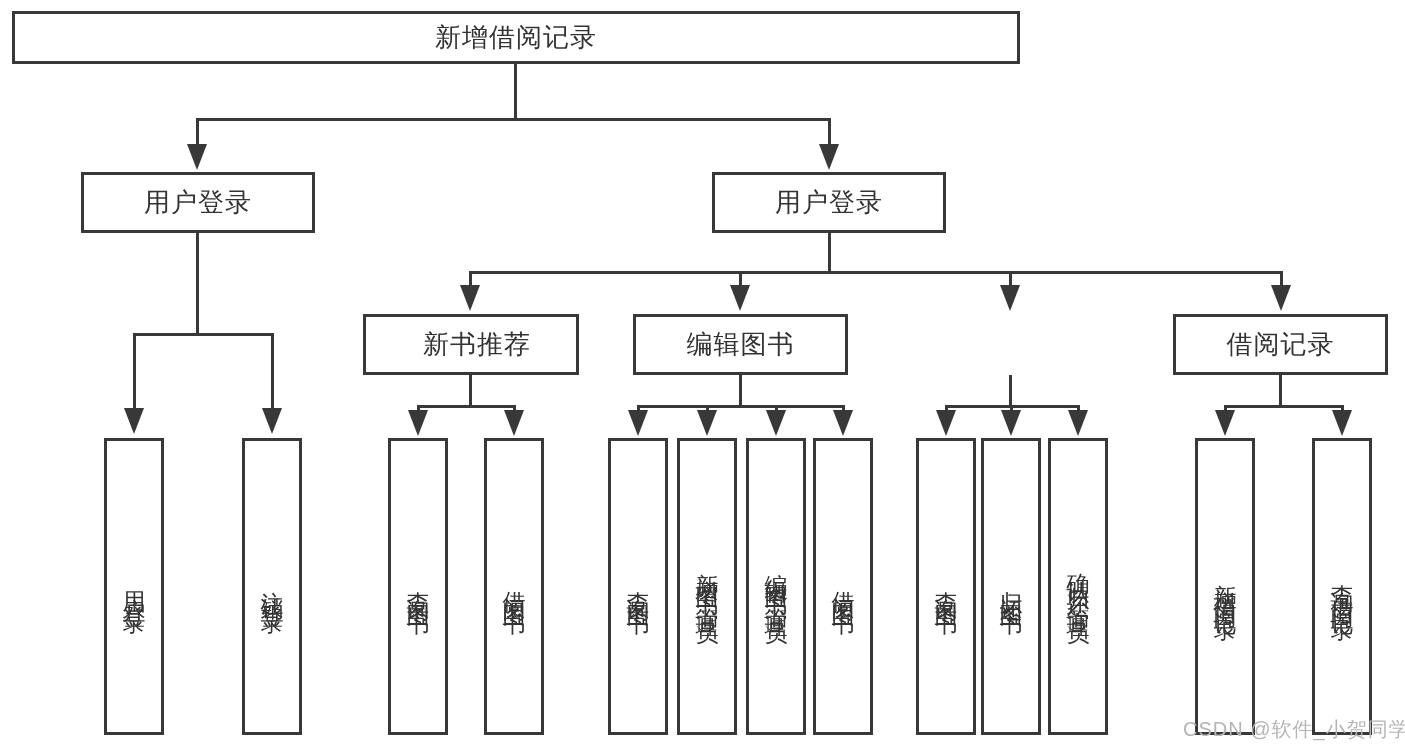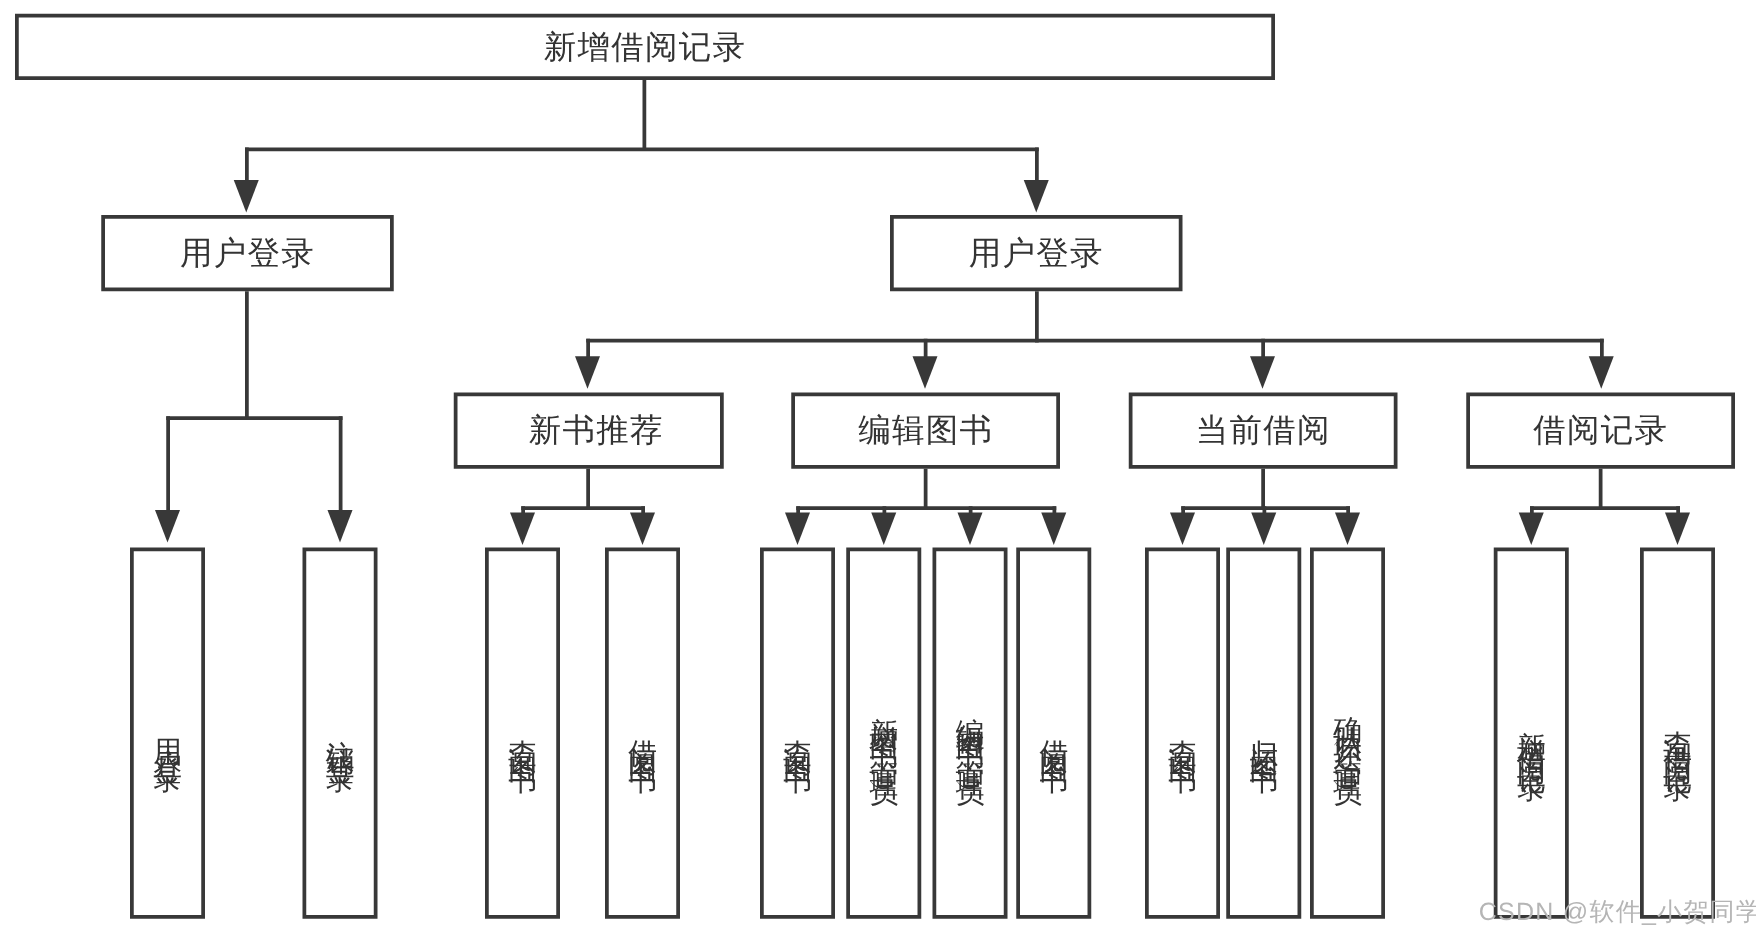--- a/index.html
+++ b/index.html
@@ -118,23 +118,20 @@
   <div class="ah" style="left:1000px; top:285px;"></div>
   <div class="vl" style="left:1280px; top:271px; height:16px;"></div>
   <div class="ah" style="left:1271px; top:285px;"></div>
 
   <div class="node" style="left:363px; top:314px; width:216px; height:61px;padding-left:12px;">
     <span>新书推荐</span>
   </div>
   <div class="node" style="left:633px; top:314px; width:215px; height:61px;">
     <span>编辑图书</span>
   </div>
-  <div class="node" style="left:903px; top:314px; width:215px; height:61px;">
-    <span>当前借阅</span>
-  </div>
   <div class="node" style="left:1173px; top:314px; width:215px; height:61px;">
     <span>借阅记录</span>
   </div>
 
   <div class="vl" style="left:469px; top:375px; height:33px;"></div>
   <div class="hl" style="left:417px; top:405px; width:99px;"></div>
   <div class="vl" style="left:417px; top:405px; height:9px;"></div>
   <div class="ah" style="left:408px; top:410px;"></div>
   <div class="vl" style="left:513px; top:405px; height:9px;"></div>
   <div class="ah" style="left:504px; top:410px;"></div>

